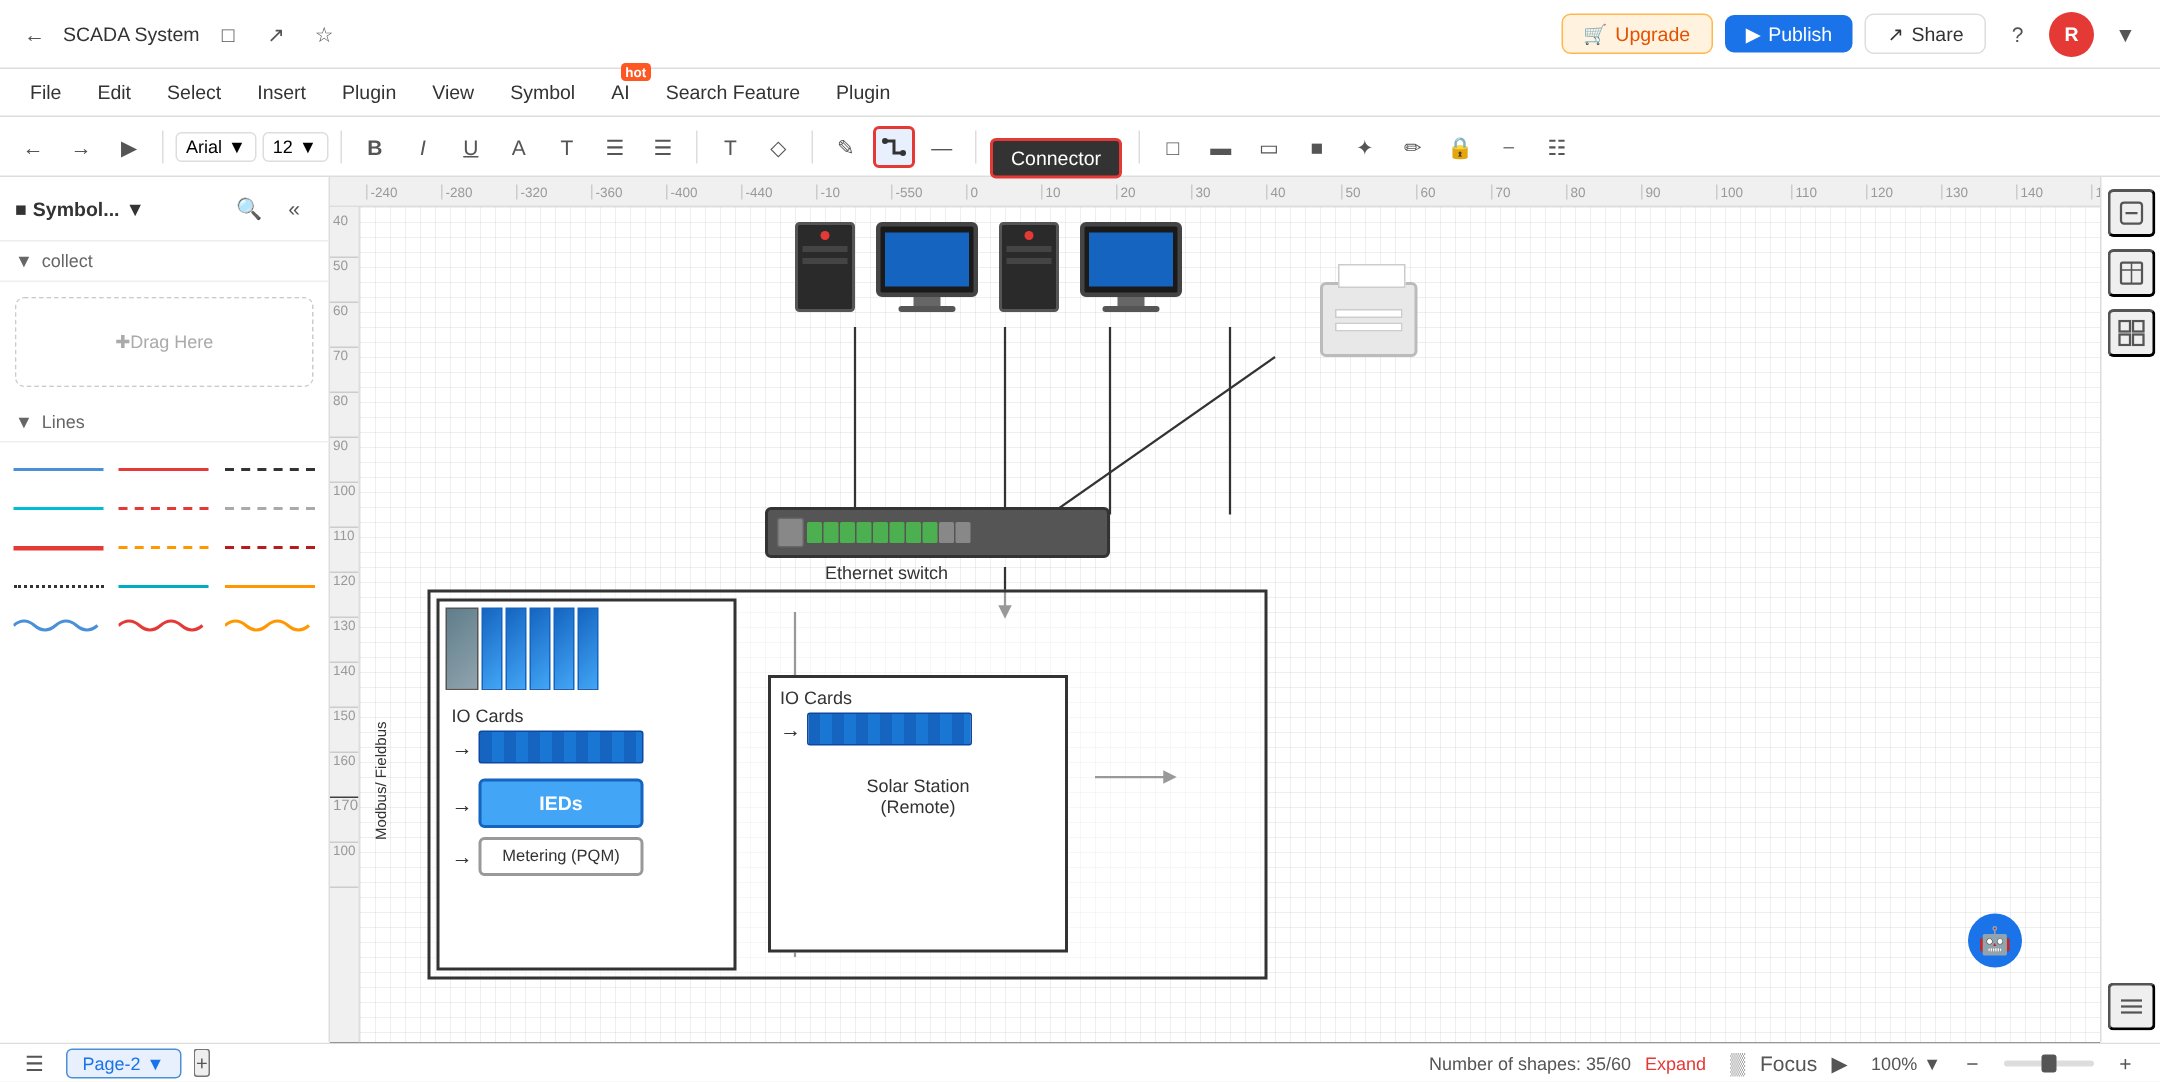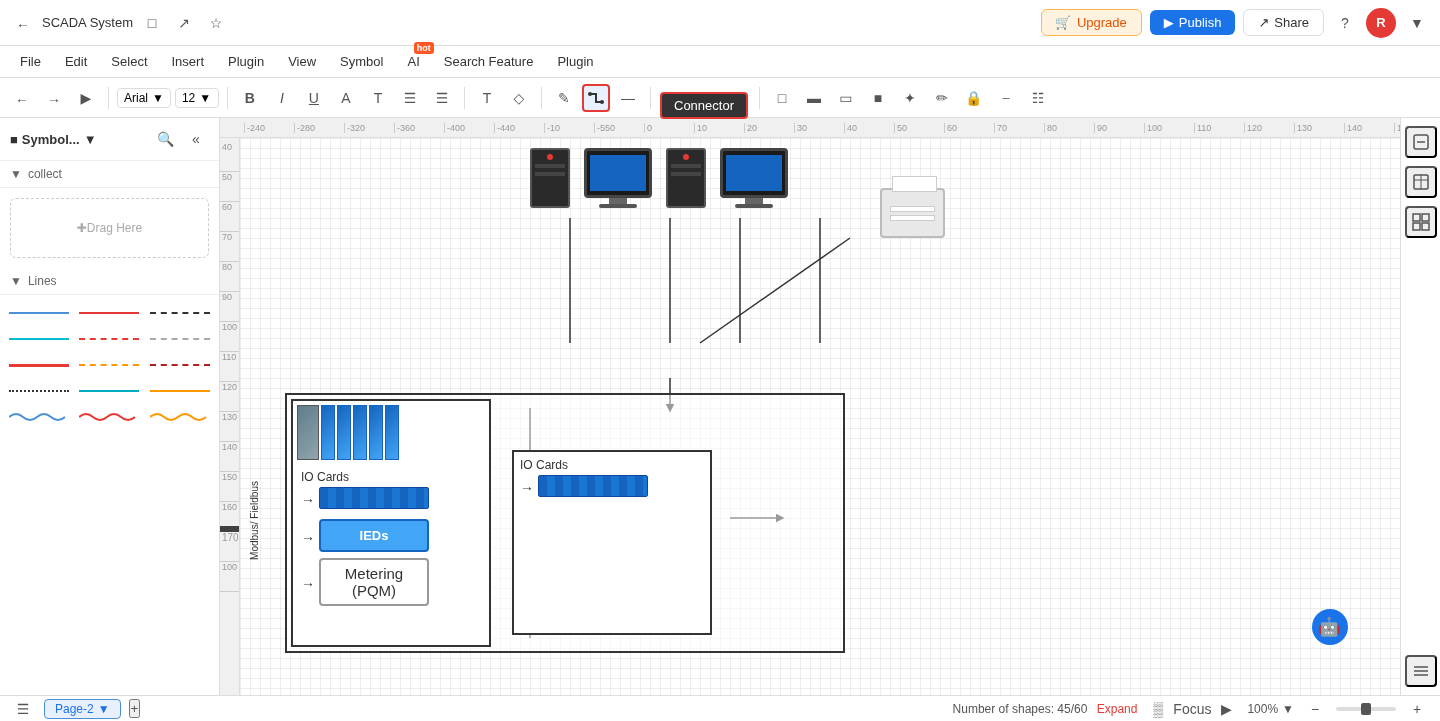--- a/index.html
+++ b/index.html
@@ -460,21 +460,21 @@
       <div style="font-size:9px;color:#999;height:30px;border-bottom:1px solid #ccc;padding-left:2px;">60</div>
       <div style="font-size:9px;color:#999;height:30px;border-bottom:1px solid #ccc;padding-left:2px;">70</div>
       <div style="font-size:9px;color:#999;height:30px;border-bottom:1px solid #ccc;padding-left:2px;">80</div>
       <div style="font-size:9px;color:#999;height:30px;border-bottom:1px solid #ccc;padding-left:2px;">90</div>
       <div style="font-size:9px;color:#999;height:30px;border-bottom:1px solid #ccc;padding-left:2px;">100</div>
       <div style="font-size:9px;color:#999;height:30px;border-bottom:1px solid #ccc;padding-left:2px;">110</div>
       <div style="font-size:9px;color:#999;height:30px;border-bottom:1px solid #ccc;padding-left:2px;">120</div>
       <div style="font-size:9px;color:#999;height:30px;border-bottom:1px solid #ccc;padding-left:2px;">130</div>
       <div style="font-size:9px;color:#999;height:30px;border-bottom:1px solid #ccc;padding-left:2px;">140</div>
       <div style="font-size:9px;color:#999;height:30px;border-bottom:1px solid #ccc;padding-left:2px;">150</div>
-      <div style="font-size:9px;color:#999;height:30px;border-bottom:6px solid #404040;padding-left:2px;">160</div>
+      <div style="font-size:9px;color:#999;height:30px;border-bottom:1px solid #404040;padding-left:2px;">160</div>
       <div style="font-size:10px;color:#999;height:30px;border-bottom:1px solid #ccc;padding-left:2px;">170</div>
       <div style="font-size:9px;color:#999;height:30px;border-bottom:1px solid #ccc;padding-left:2px;">100</div>
     </div>
 
     <div class="canvas-content">
 
       <svg class="conn-svg">
 
         <line x1="330" y1="80" x2="330" y2="205" stroke="#333" stroke-width="1.5"></line>
         <line x1="430" y1="80" x2="430" y2="205" stroke="#333" stroke-width="1.5"></line>
@@ -534,20 +534,38 @@
 
       <div style="position:absolute;top:50px;left:640px;">
         <div style="width:65px;height:50px;background:#e8e8e8;border:2px solid #bbb;border-radius:4px;position:relative;display:flex;flex-direction:column;align-items:center;justify-content:center;">
           <div style="width:45px;height:6px;background:#fff;border:1px solid #ccc;margin-bottom:3px;"></div>
           <div style="width:45px;height:6px;background:#fff;border:1px solid #ccc;"></div>
 
           <div style="position:absolute;top:-14px;left:10px;width:45px;height:16px;background:#fff;border:1px solid #ccc;"></div>
         </div>
       </div>
 
+      <div style="position:absolute;top:200px;left:270px;">
+        <div style="width:230px;height:34px;background:#555;border-radius:4px;border:2px solid #333;display:flex;align-items:center;padding:0 6px;gap:2px;">
+          <div style="width:18px;height:20px;background:#888;border-radius:2px;border:1px solid #666;"></div>
+          <div style="display:flex;gap:1px;flex:1;">
+            <div style="width:10px;height:14px;background:#4caf50;border-radius:1px;"></div>
+            <div style="width:10px;height:14px;background:#4caf50;border-radius:1px;"></div>
+            <div style="width:10px;height:14px;background:#4caf50;border-radius:1px;"></div>
+            <div style="width:10px;height:14px;background:#4caf50;border-radius:1px;"></div>
+            <div style="width:10px;height:14px;background:#4caf50;border-radius:1px;"></div>
+            <div style="width:10px;height:14px;background:#4caf50;border-radius:1px;"></div>
+            <div style="width:10px;height:14px;background:#4caf50;border-radius:1px;"></div>
+            <div style="width:10px;height:14px;background:#4caf50;border-radius:1px;"></div>
+            <div style="width:10px;height:14px;background:#888;border-radius:1px;"></div>
+            <div style="width:10px;height:14px;background:#888;border-radius:1px;"></div>
+          </div>
+        </div>
+        <div style="font-size:12px;color:#333;margin-top:3px;margin-left:40px;">Ethernet switch</div>
+      </div>
 
       <div style="position:absolute;top:255px;left:45px;width:560px;height:260px;border:2px solid #333;background:rgba(255,255,255,0.5);">
         <div style="position:absolute;top:-16px;left:4px;font-size:12px;color:#333;margin-top:38px;">RTU</div>
 
         <div style="position:absolute;top:4px;left:4px;width:200px;height:248px;border:2px solid #333;background:#fff;">
 
           <div style="display:flex;align-items:center;padding:4px;gap:2px;">
             <div style="width:22px;height:55px;background:linear-gradient(135deg,#607d8b,#90a4ae);border:1px solid #555;"></div>
             <div style="width:14px;height:55px;background:linear-gradient(135deg,#1565c0,#42a5f5);border:1px solid #1565c0;"></div>
             <div style="width:14px;height:55px;background:linear-gradient(135deg,#1565c0,#42a5f5);border:1px solid #1565c0;"></div>
@@ -568,35 +586,36 @@
           <div style="padding:0 8px 6px;">
             <div style="display:flex;align-items:center;gap:4px;">
               <span style="font-size:14px;color:#333;">→</span>
               <div style="background:#42a5f5;color:#fff;font-size:13px;font-weight:bold;border:2px solid #1565c0;border-radius:4px;padding:7px 16px;width:110px;text-align:center;">IEDs</div>
             </div>
           </div>
 
           <div style="padding:0 8px;">
             <div style="display:flex;align-items:center;gap:4px;">
               <span style="font-size:14px;color:#333;">→</span>
-              <div style="background:#fff;color:#333;font-size:15px;border:2px solid #999;border-radius:4px;padding:5px 8px;width:110px;text-align:center;">Metering (PQM)</div>
+              <div style="background:#fff;color:#333;font-size:11px;border:2px solid #999;border-radius:4px;padding:5px 8px;width:110px;text-align:center;">Metering (PQM)</div>
             </div>
           </div>
 
           <div style="position:absolute;left:-44px;top:80px;font-size:10px;color:#333;writing-mode:vertical-lr;transform:rotate(180deg);white-space:nowrap;">Modbus/ Fieldbus</div>
         </div>
 
         <div style="position:absolute;top:55px;left:225px;width:200px;height:185px;border:2px solid #333;background:#fff;padding:6px;">
 
           <div style="font-size:12px;color:#333;margin-bottom:3px;">IO Cards</div>
           <div style="display:flex;align-items:center;gap:4px;margin-bottom:8px;">
             <span style="font-size:14px;color:#333;">→</span>
             <div style="width:110px;height:22px;background:repeating-linear-gradient(90deg,#1565c0 0,#1565c0 8px,#1976d2 8px,#1976d2 16px);border:1px solid #0d47a1;border-radius:2px;"></div>
           </div>
 
+          <div style="font-size:12px;color:#333;text-align:center;margin-top:20px;">Solar Station<br>(Remote)</div>
         </div>
       </div>
 
       <div class="chat-bubble">🤖</div>
 
     </div>
   </div>
 
   <div class="right-panel">
     <button class="right-panel-btn">
@@ -636,21 +655,21 @@
     <div class="tab-item">
       <span>Page-2</span>
       <span>▼</span>
     </div>
     <button class="add-tab">
       <span>+</span>
     </button>
   </div>
   <div class="status-right">
     <span>
-      <span>Number of shapes: 45/60</span>
+      <span>Number of shapes: 35/60</span>
       <span class="shapes-count" style="margin-left:6px;">Expand</span>
     </span>
     <button class="icon-btn">▒</button>
     <button class="icon-btn">
       <span>Focus</span>
     </button>
     <button class="icon-btn">▶</button>
     <div class="zoom-control">
       <span>100%</span>
       <span>▼</span>

